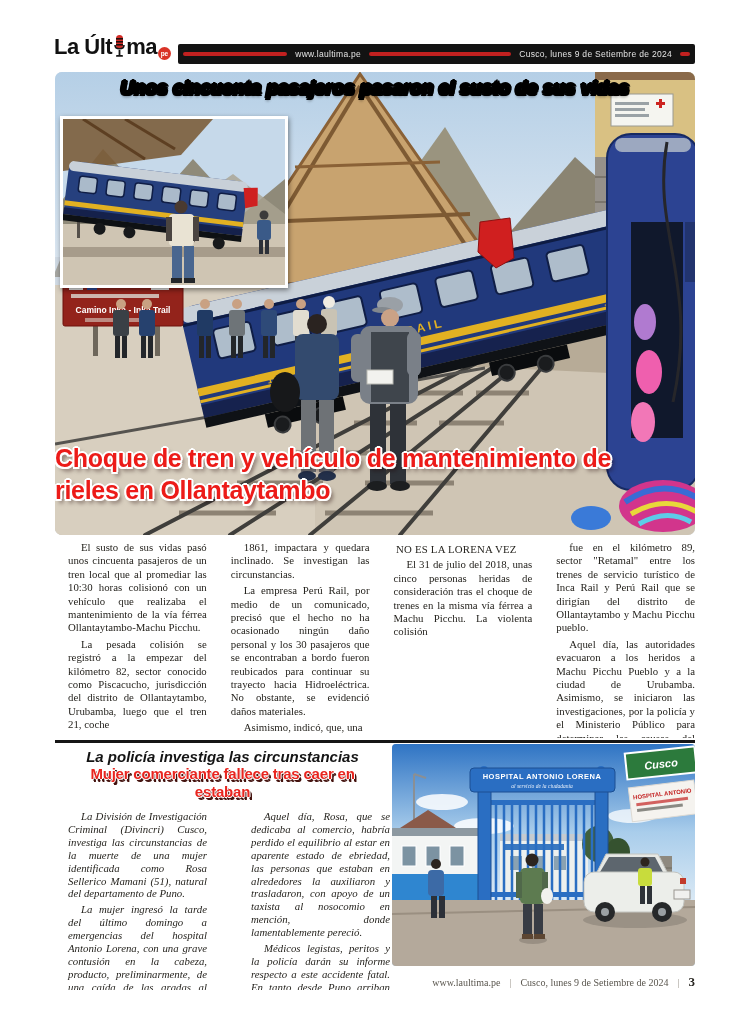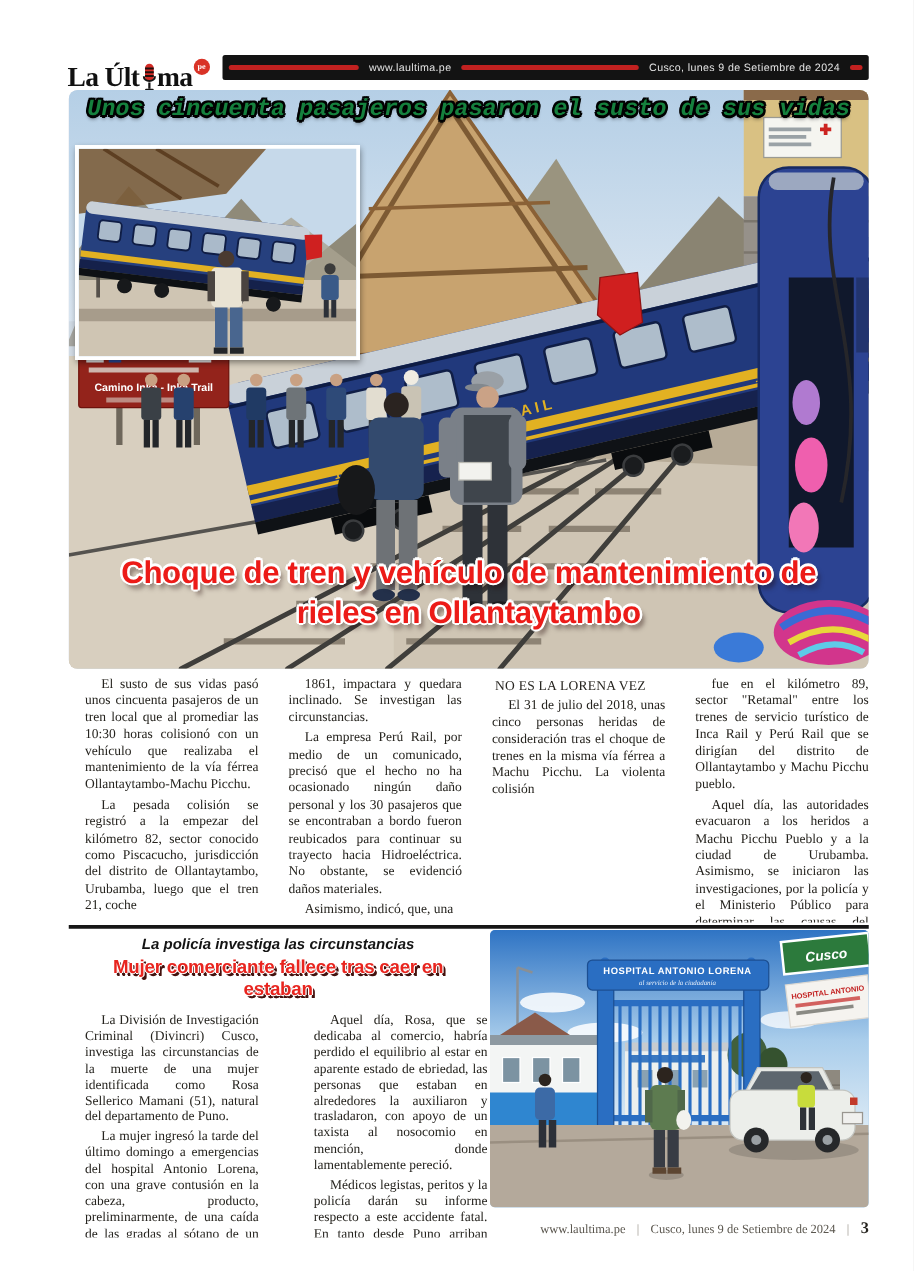--- a/index.html
+++ b/index.html
@@ -1,71 +1,71 @@
 <!DOCTYPE html>
 <html><head>
 <meta charset="utf-8">
 <style>
   html,body{margin:0;padding:0;background:#e9e9e9;}
   #page{position:relative;width:731px;height:1024px;background:#ffffff;margin:0 auto;
         font-family:"Liberation Serif",serif;overflow:hidden;}
 
   
-  .logo{position:absolute;left:54px;top:33px;display:flex;align-items:flex-start;
-        font-family:Liberation Serif, serif;font-weight:700;font-size:22px;
-        letter-spacing:-0.5px;color:#111;margin-top:16px;}
+  .logo{position:absolute;left:54px;top:33px;display:flex;align-items:flex-end;
+        font-family:Liberation Sans, sans-serif;font-weight:700;font-size:22px;
+        letter-spacing:-0.5px;color:#111;}
   .logo .mic{margin:1px 1px 0 2px;}
   .logo-pe{display:inline-block;width:13px;height:13px;border-radius:50%;background:#d93327;
            color:#fff;font-size:6.5px;font-weight:700;text-align:center;line-height:13px;
            margin-left:1px;margin-top:-2px;letter-spacing:0;}
   .masthead-bar{position:absolute;left:178px;top:44px;width:517px;height:20px;background:#131313;
         border-radius:2px;display:flex;align-items:center;gap:8px;padding:0 5px;box-sizing:border-box;}
   .redline{height:4px;background:#c22120;border-radius:2px;}
   .redline.r1{flex:1.1;}
   .redline.r2{flex:1.5;}
   .redline.r3{flex:none;width:10px;}
   .bar-text{color:#e3e3e3;font-family:"Liberation Sans",sans-serif;font-size:8.5px;
         white-space:nowrap;letter-spacing:.3px;}
 
   
   .photo-main{position:absolute;left:55px;top:72px;width:640px;height:463px;border-radius:7px;
         overflow:hidden;background:#cdd8e2;}
   .photo-main svg{display:block;}
   .kicker-main{position:absolute;left:55px;top:77px;width:640px;text-align:center;z-index:6;
-        font-family:Liberation Mono, monospace;font-style:italic;font-weight:800;font-size:18.5px;
-        color:#15803d;letter-spacing:.2px;
+        font-family:Liberation Sans, sans-serif;font-style:italic;font-weight:800;font-size:18.5px;
+        color:#000000;letter-spacing:.2px;
         text-shadow:-2px 0 0 #000,2px 0 0 #000,0 -2px 0 #000,0 2px 0 #000,
                     -1.5px -1.5px 0 #000,1.5px -1.5px 0 #000,-1.5px 1.5px 0 #000,1.5px 1.5px 0 #000,
                     0 3px 3px rgba(0,0,0,.45);}
-  .title-main{position:absolute;left:55px;top:443px;width:640px;text-align:center;z-index:6;
+  .title-main{position:absolute;left:55px;top:443px;width:640px;z-index:6;
         font-family:"Liberation Sans",sans-serif;font-weight:800;font-size:25px;line-height:1.27;
         color:#ec1b18;letter-spacing:-0.3px;
         text-shadow:-2px 0 0 #fff,2px 0 0 #fff,0 -2px 0 #fff,0 2px 0 #fff,
                     -1.5px -1.5px 0 #fff,1.5px -1.5px 0 #fff,-1.5px 1.5px 0 #fff,1.5px 1.5px 0 #fff,
                     3px 4px 4px rgba(30,0,0,.55);}
   .inset{position:absolute;left:60px;top:116px;width:228px;height:172px;border:3px solid #fff;
         box-sizing:border-box;box-shadow:1px 2px 5px rgba(0,0,0,.45);z-index:5;overflow:hidden;background:#c6d9ea;}
 
   
   .cols-main{position:absolute;left:55px;top:541px;width:640px;height:197px;display:flex;gap:11px;}
   .cols-main .col{flex:1;overflow:hidden;}
   .bodytext p{margin:0 0 3px 13px;text-indent:13px;text-align:justify;
         font-size:10.8px;line-height:13.4px;color:#26241f;}
   .bodytext p.subhead{text-indent:0;text-align:center;margin:2px 0 2px 0;letter-spacing:.2px;}
 
   .rule2{position:absolute;left:55px;top:740px;width:640px;height:3px;background:#161616;}
   .kicker2{position:absolute;left:55px;top:748px;width:335px;text-align:center;
         font-family:"Liberation Sans",sans-serif;font-style:italic;font-weight:700;
-        font-size:12px;color:#141414;}
+        font-size:15px;color:#141414;}
   .title2{position:absolute;left:55px;top:765px;width:335px;text-align:center;
         font-family:"Liberation Sans",sans-serif;font-weight:800;font-size:15px;line-height:1.22;
         color:#e8251f;letter-spacing:-0.2px;
         text-shadow:-1px 0 0 #fff,1px 0 0 #fff,0 -1px 0 #fff,0 1px 0 #fff,
                     2.5px 2.5px 0 #43110d,2px 2px 0 #43110d;}
-  .cols-art2{position:absolute;left:55px;top:810px;width:335px;height:180px;display:flex;gap:31px;}
+  .cols-art2{position:absolute;left:55px;top:810px;width:335px;height:180px;display:flex;gap:31px;font-style:italic;}
   .cols-art2 .col{flex:1;overflow:hidden;}
   .cols-art2 p{font-size:10.8px;line-height:12.9px;}
 
   .photo2{position:absolute;left:392px;top:744px;width:303px;height:222px;border-radius:4px;
         overflow:hidden;background:#a9cdeb;}
 
   
   .footer{position:absolute;right:36px;top:974px;display:flex;gap:9px;align-items:baseline;
         font-size:10px;color:#5a564e;}
   .footer .sep{color:#9a958c;}

